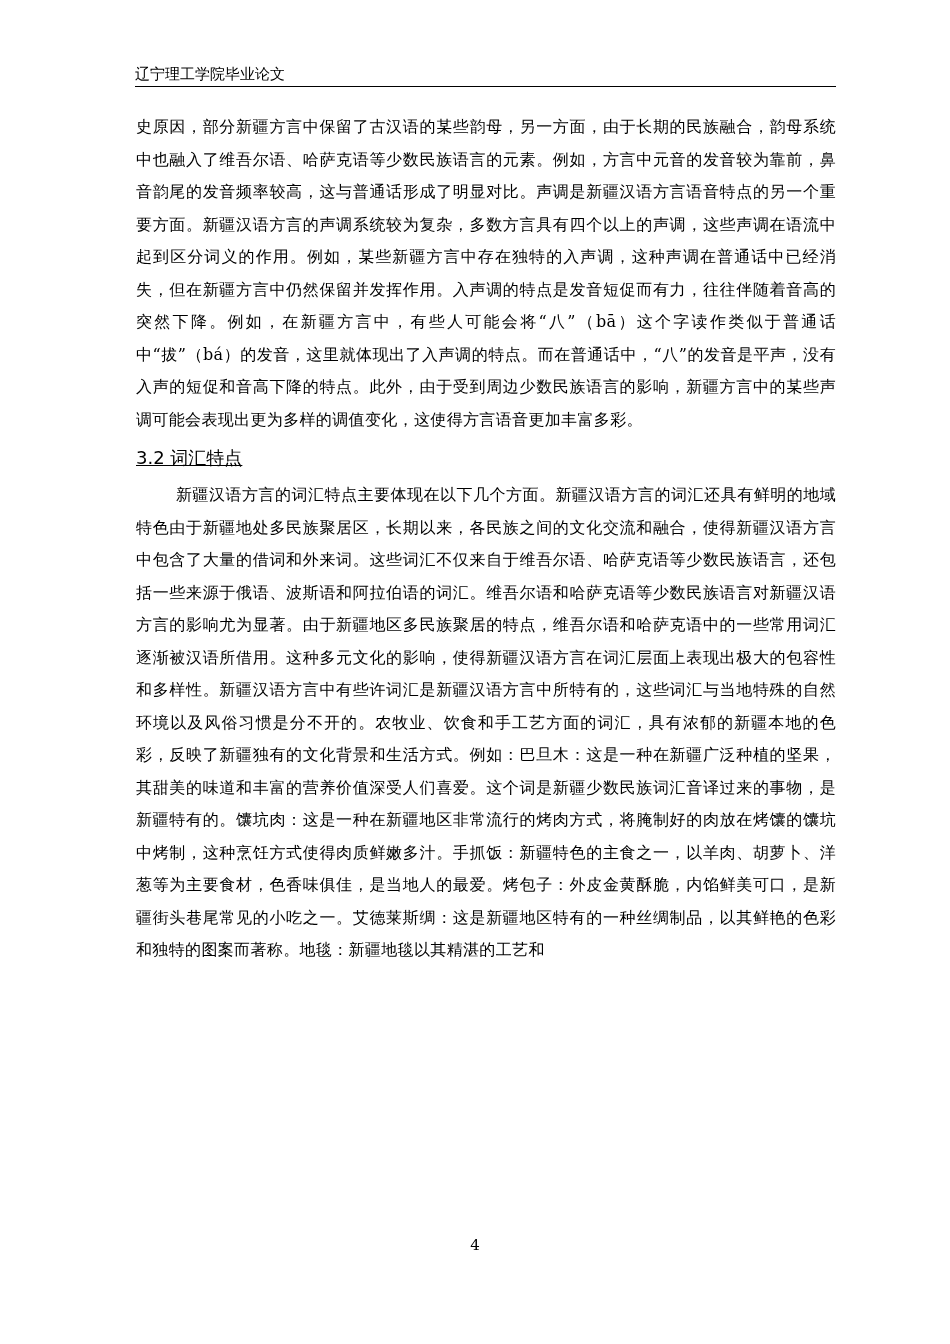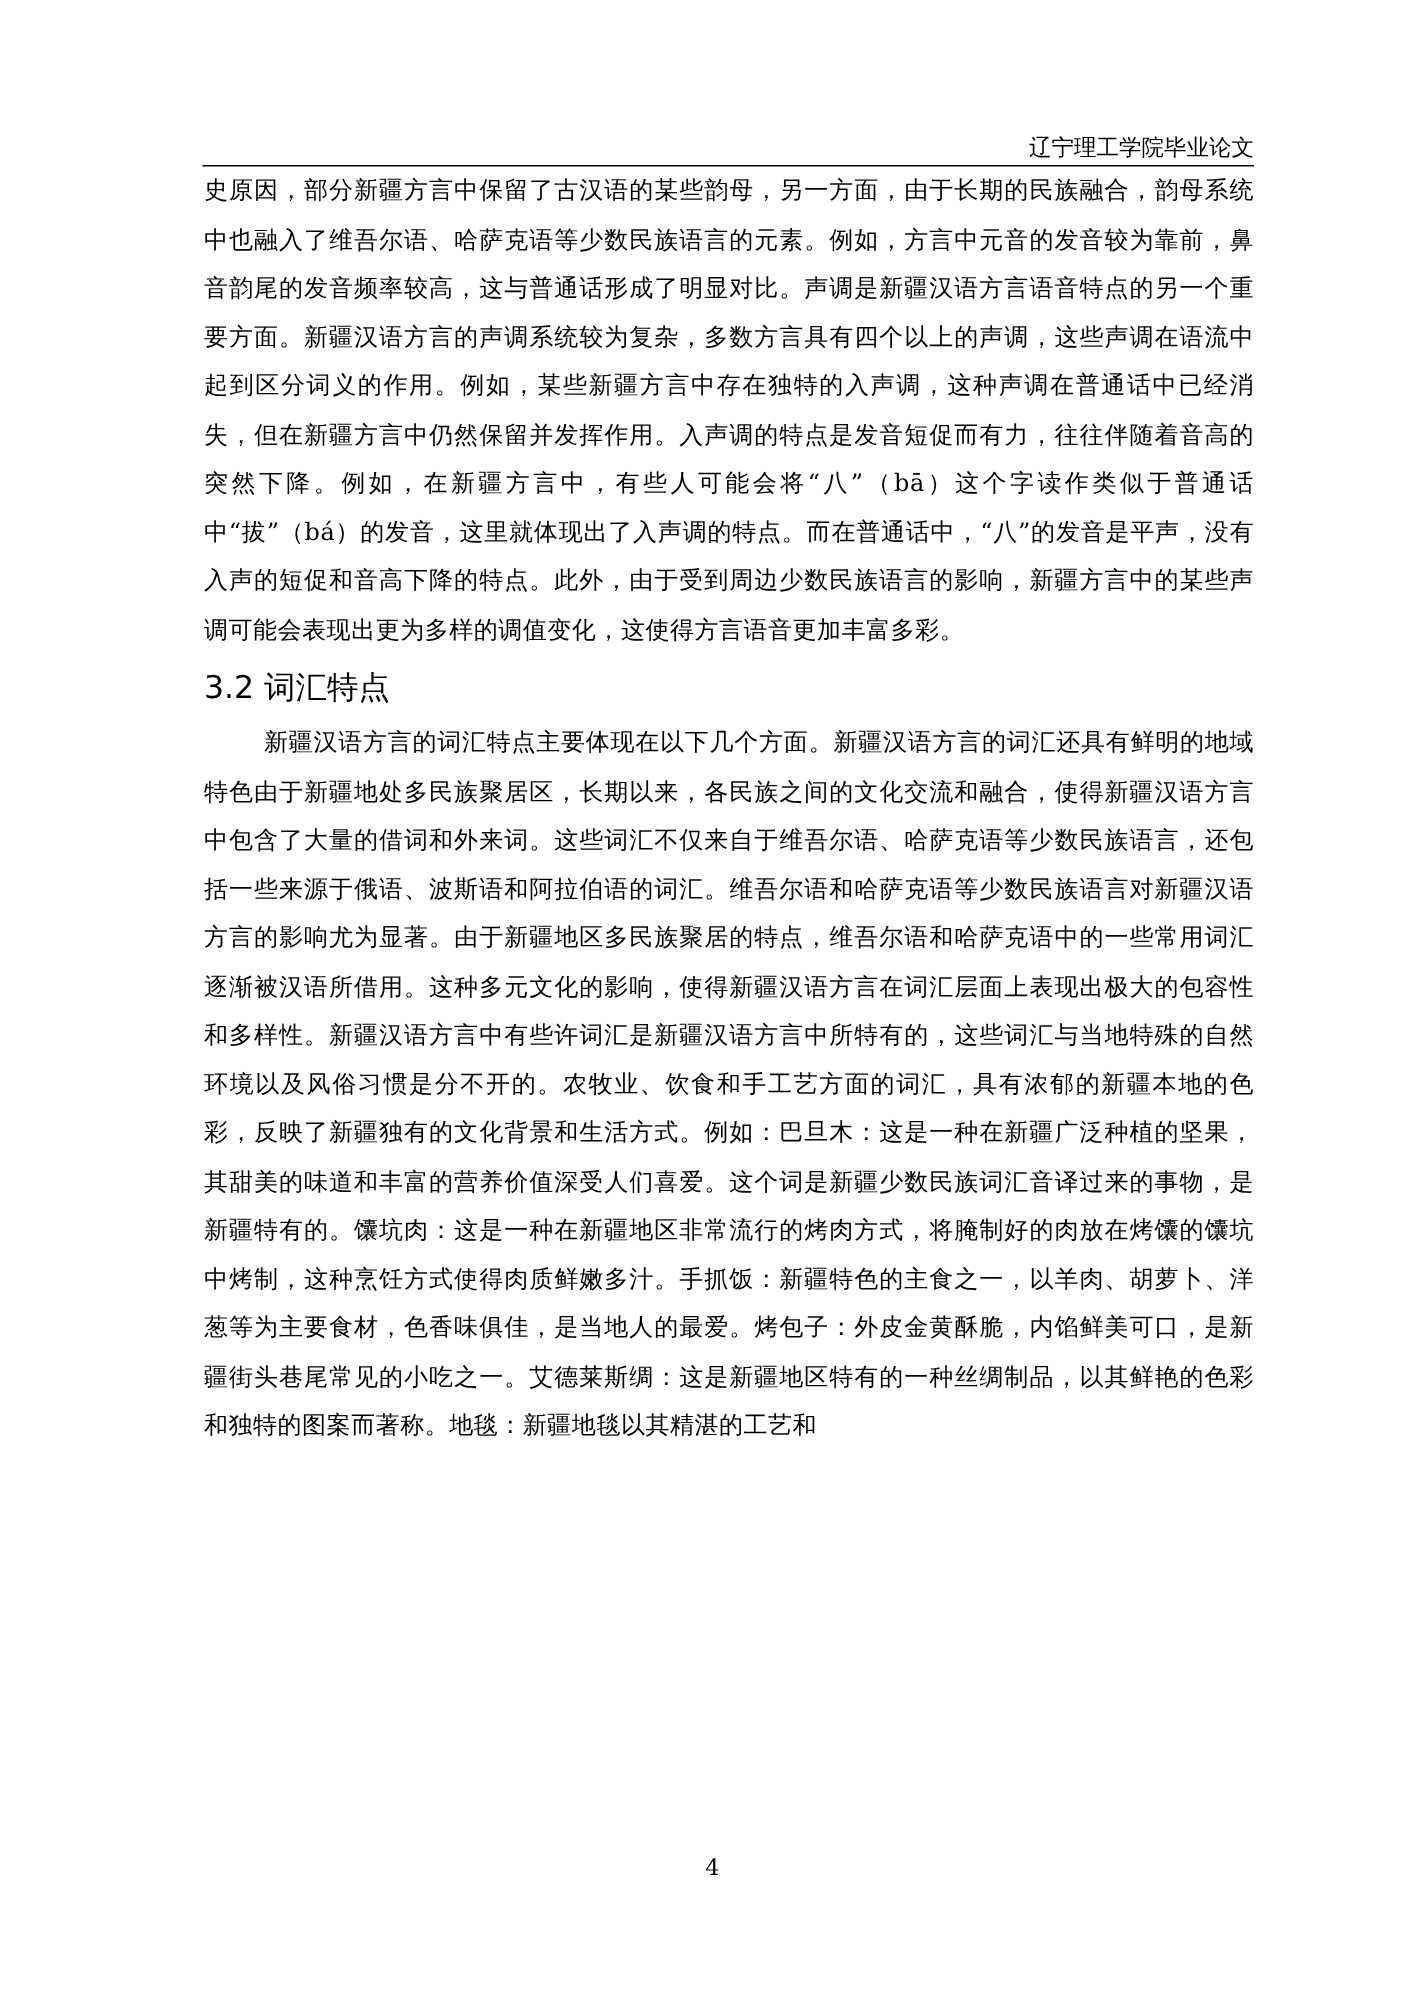--- a/index.html
+++ b/index.html
@@ -1,26 +1,26 @@
 <!DOCTYPE html>
 <html><head>
 <meta charset="utf-8">
 <style>
   html, body { margin: 0; padding: 0; background: #ffffff; }
   body { width: 950px; height: 1344px; position: relative; overflow: hidden;
          font-family: "DejaVu Serif", "Liberation Serif", serif; color: #000; }
   .page-header { position: absolute; left: 135px; top: 64px; width: 701px; height: 22px;
-                 border-bottom: 1.3px solid #000; text-align: right;
-                 font-size: 15px; line-height: 20px; margin-top: 24px; }
+                 border-bottom: 1.3px solid #000; text-align: left;
+                 font-size: 15px; line-height: 20px; }
   .content { position: absolute; left: 136px; top: 111px; width: 700px; }
   .para { margin: 0; font-size: 16px; line-height: 32.5px; text-align: justify;
           text-justify: inter-character; letter-spacing: 0.35px; }
   .para.indent { text-indent: 40px; }
   .section-heading { margin: 5px 0 4px 0; font-family: "DejaVu Sans", "Liberation Sans", sans-serif;
-                     font-size: 21px; line-height: 34px; font-weight: normal; }
+                     font-size: 18px; line-height: 34px; font-weight: normal; text-decoration: underline; }
   .page-number { position: absolute; left: 0; width: 950px; top: 1236px; text-align: center;
                  font-size: 15px; line-height: 18px; }
 </style>
 </head>
 <body>
 
 <div class="page-header">
   <span>辽宁理工学院毕业论文</span>
 </div>
 

